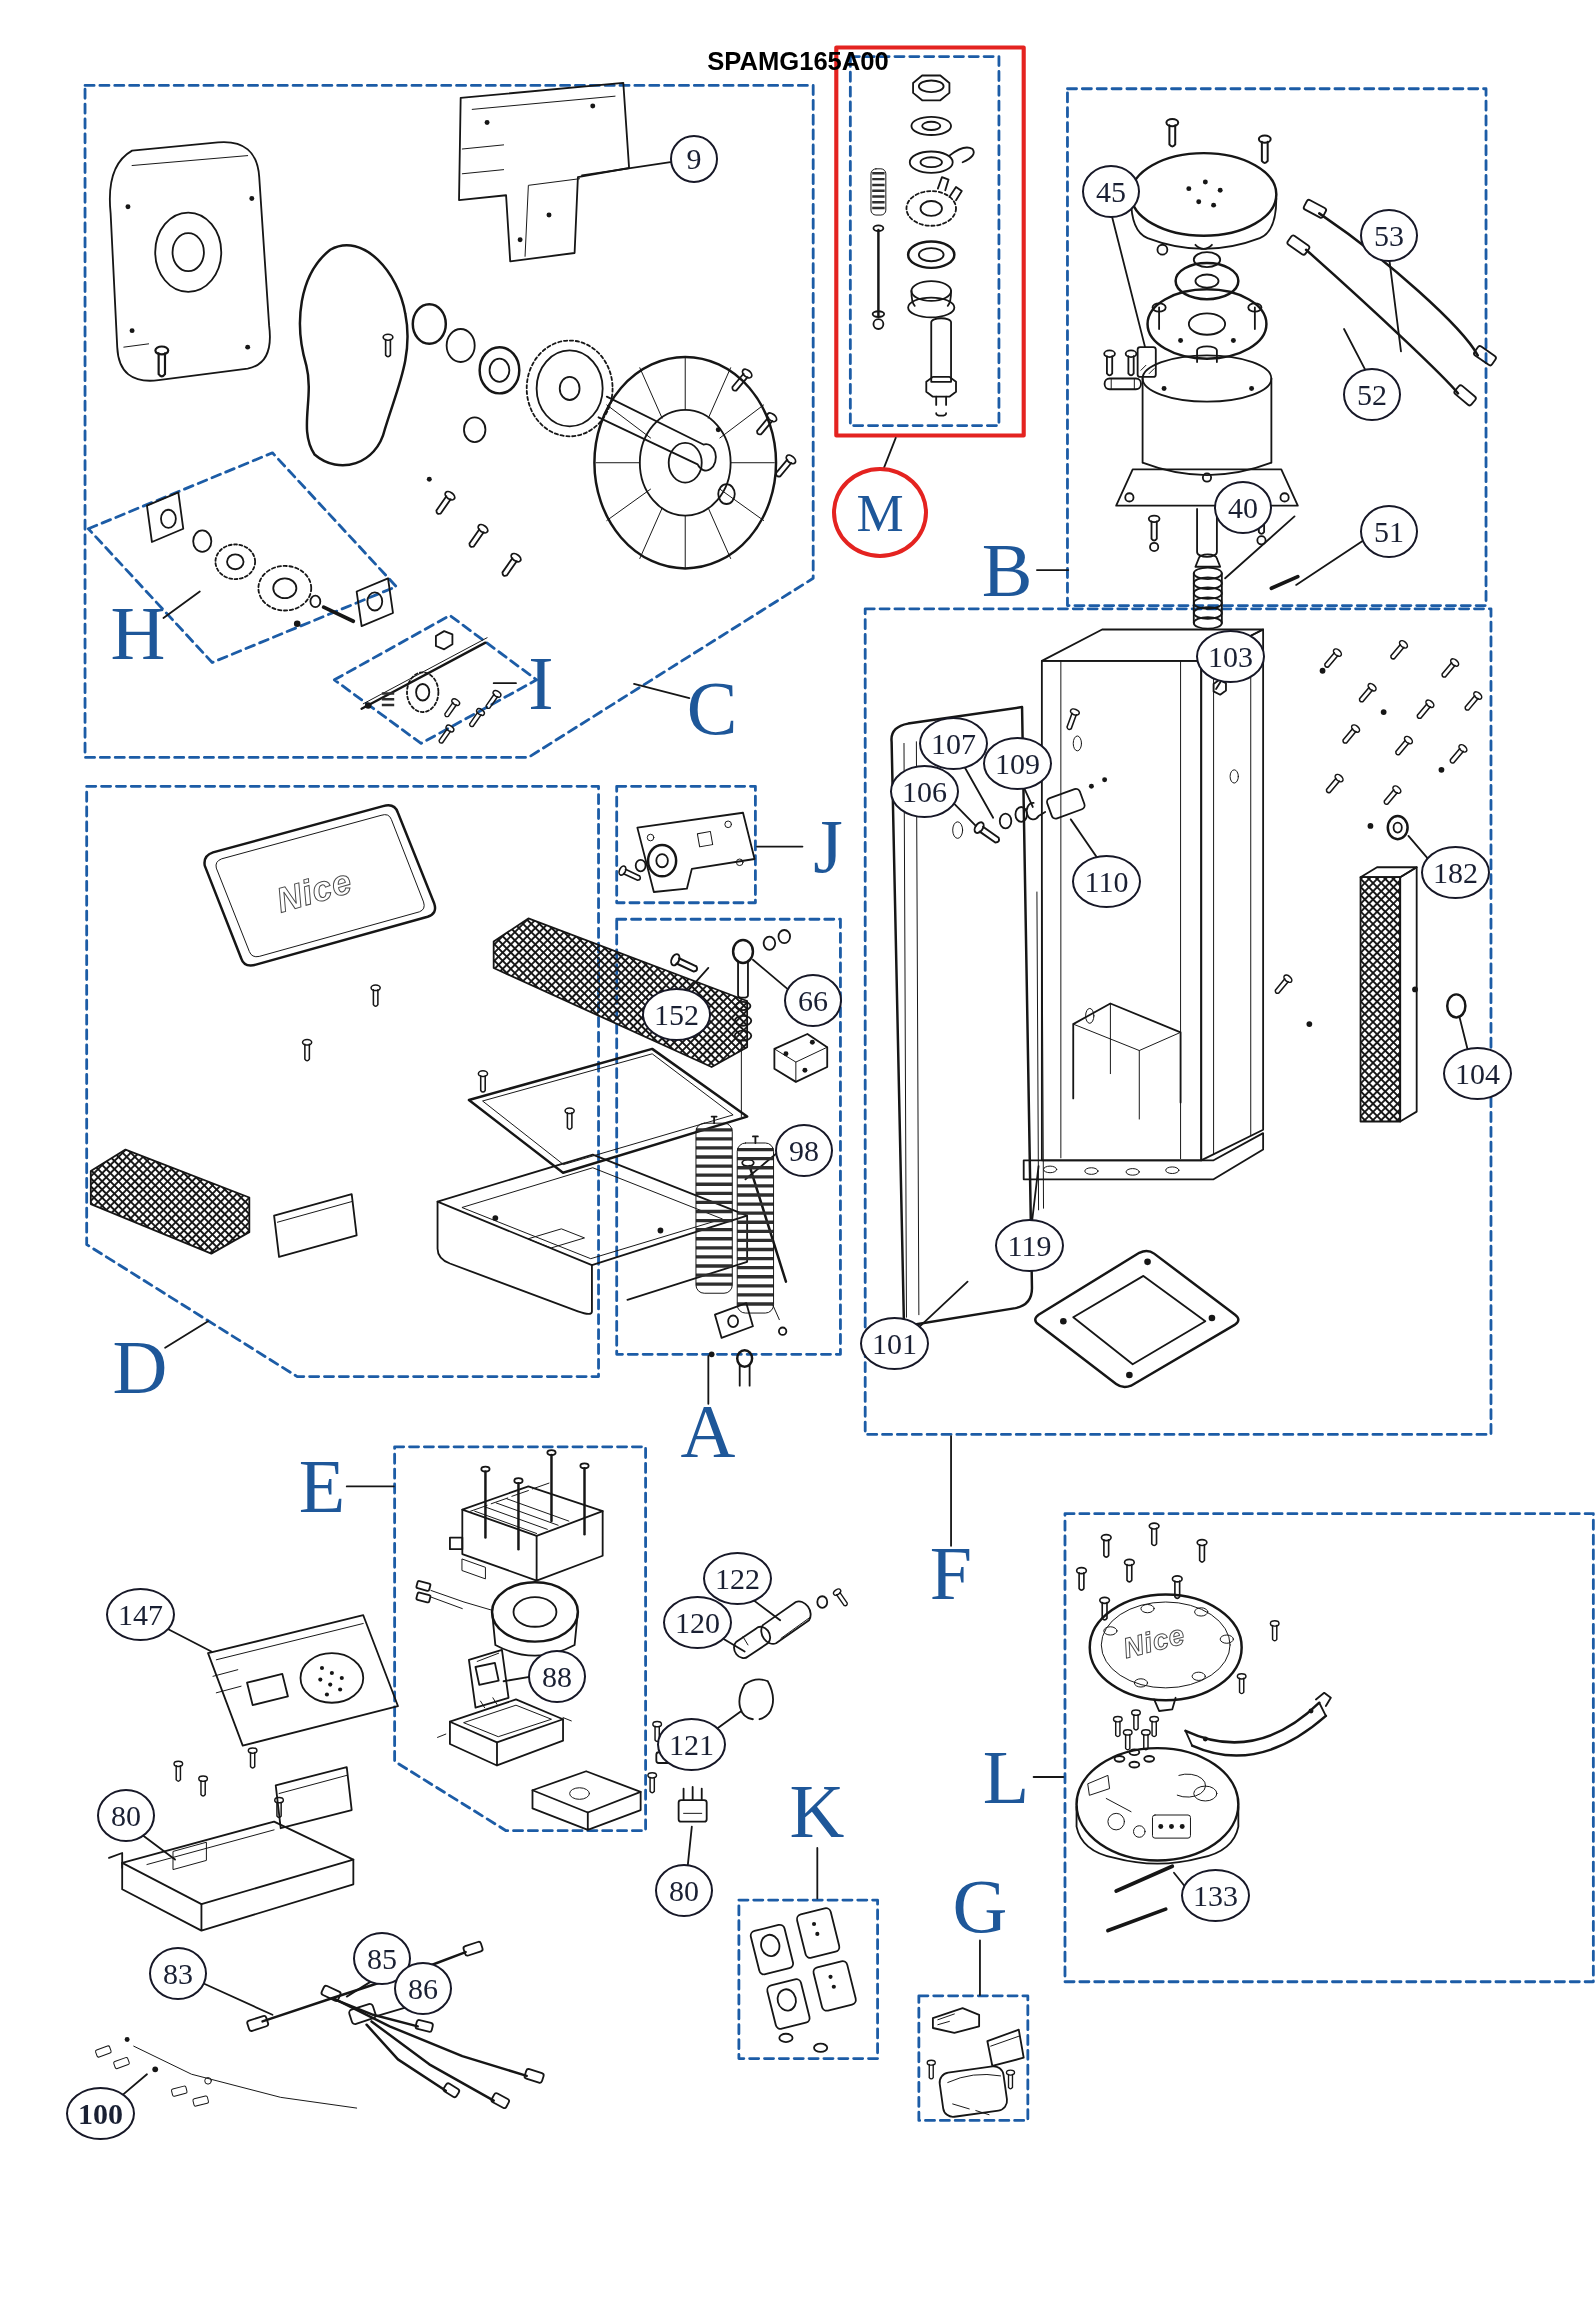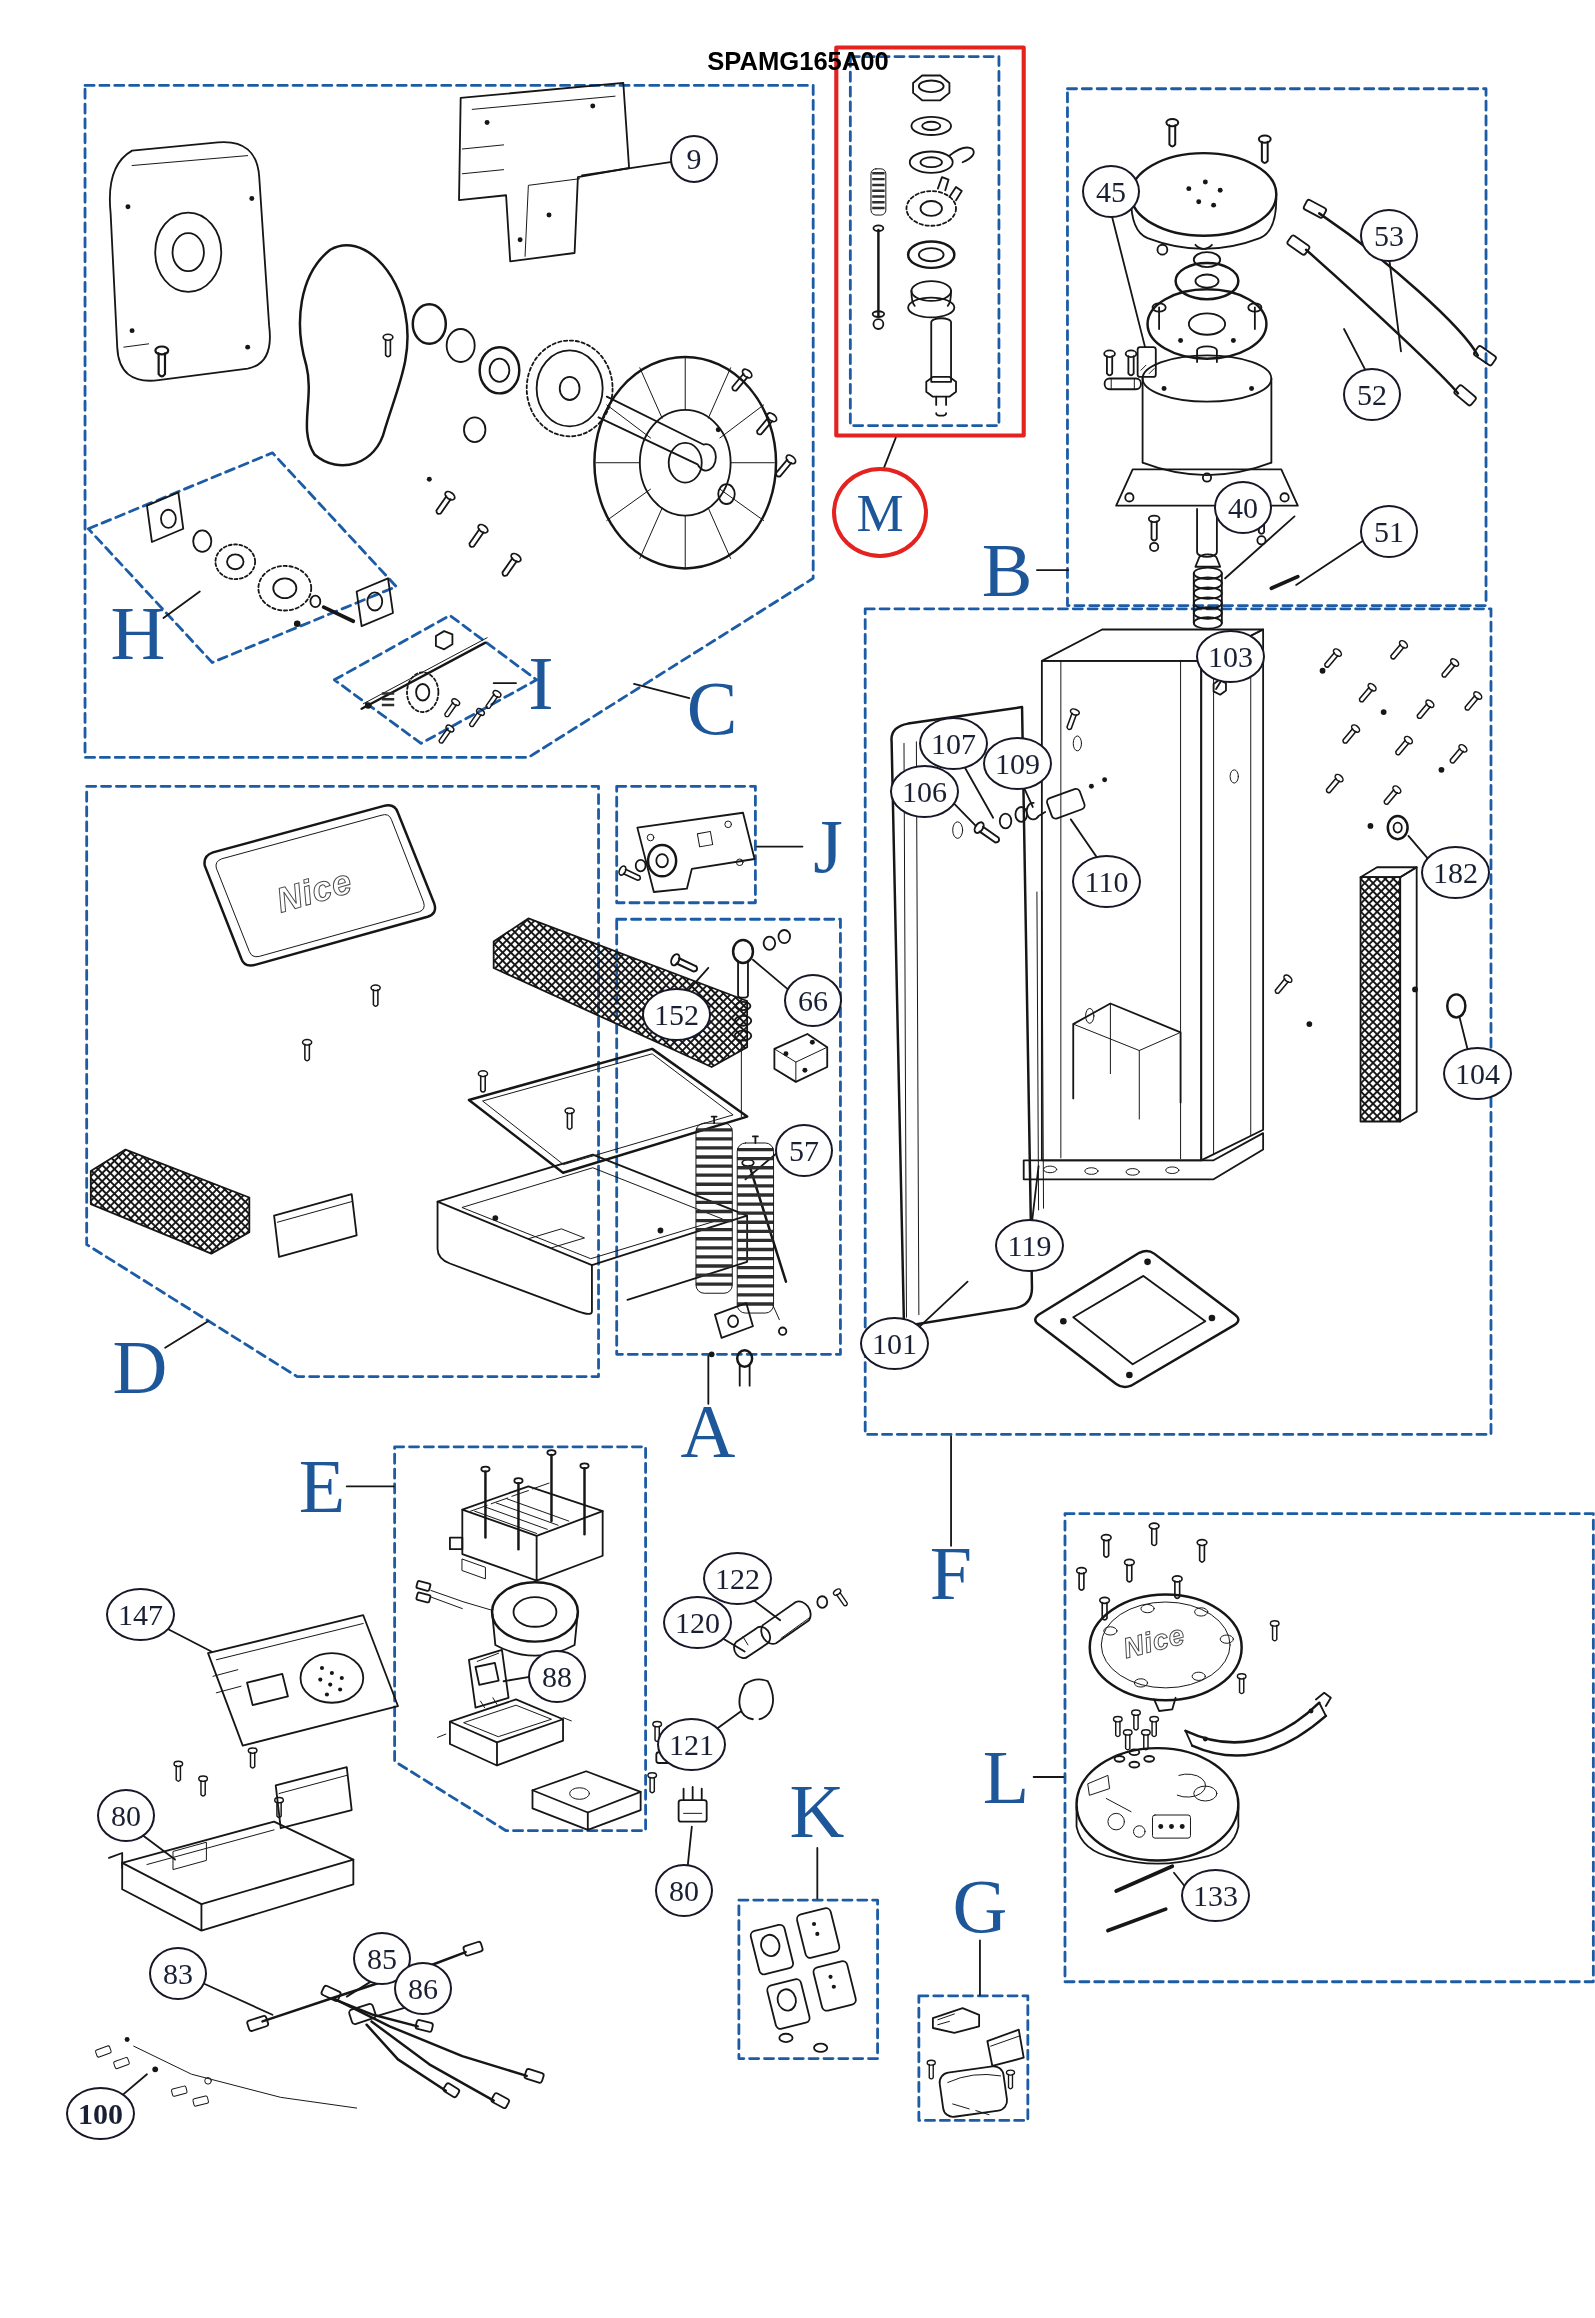--- a/index.html
+++ b/index.html
@@ -694,21 +694,21 @@
 <div class="callout c3" style="left:890px;top:765px;">106</div>
 <div class="callout c3" style="left:919px;top:717px;">107</div>
 <div class="callout c3" style="left:983px;top:737px;">109</div>
 <div class="callout c3" style="left:1072px;top:855px;">110</div>
 <div class="callout c3" style="left:1421px;top:846px;">182</div>
 <div class="callout c3" style="left:1443px;top:1047px;">104</div>
 <div class="callout c3" style="left:995px;top:1219px;">119</div>
 <div class="callout c3" style="left:860px;top:1317px;">101</div>
 <div class="callout c3" style="left:622px;top:988px;margin-left:20px;">152</div>
 <div class="callout c2" style="left:784px;top:974px;">66</div>
-<div class="callout c2" style="left:775px;top:1124px;">57</div>
+<div class="callout c2" style="left:775px;top:1124px;">98</div>
 <div class="callout c3" style="left:106px;top:1588px;">147</div>
 <div class="callout c2" style="left:97px;top:1789px;">80</div>
 <div class="callout c2" style="left:528px;top:1650px;">88</div>
 <div class="callout c2" style="left:655px;top:1864px;">80</div>
 <div class="callout c3" style="left:663px;top:1596px;">120</div>
 <div class="callout c3" style="left:657px;top:1718px;">121</div>
 <div class="callout c3" style="left:703px;top:1552px;">122</div>
 <div class="callout c2" style="left:149px;top:1947px;text-align:center;">83</div>
 <div class="callout c2" style="left:353px;top:1932px;">85</div>
 <div class="callout c2" style="left:394px;top:1962px;">86</div>

